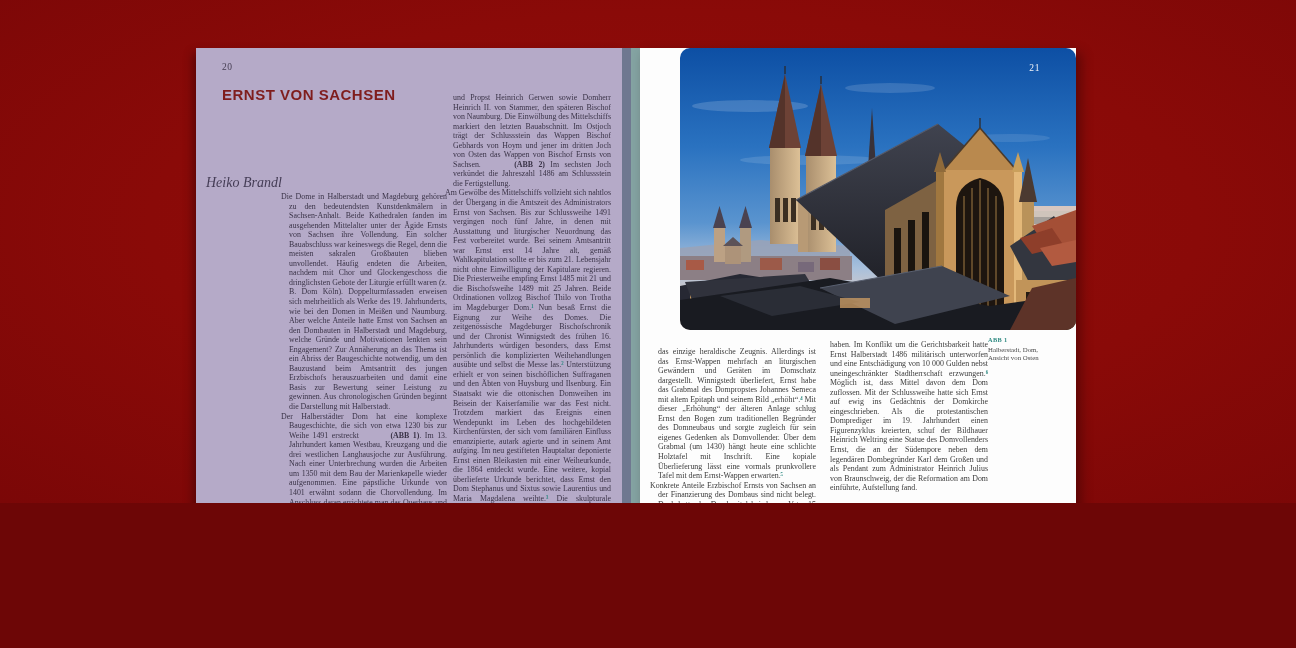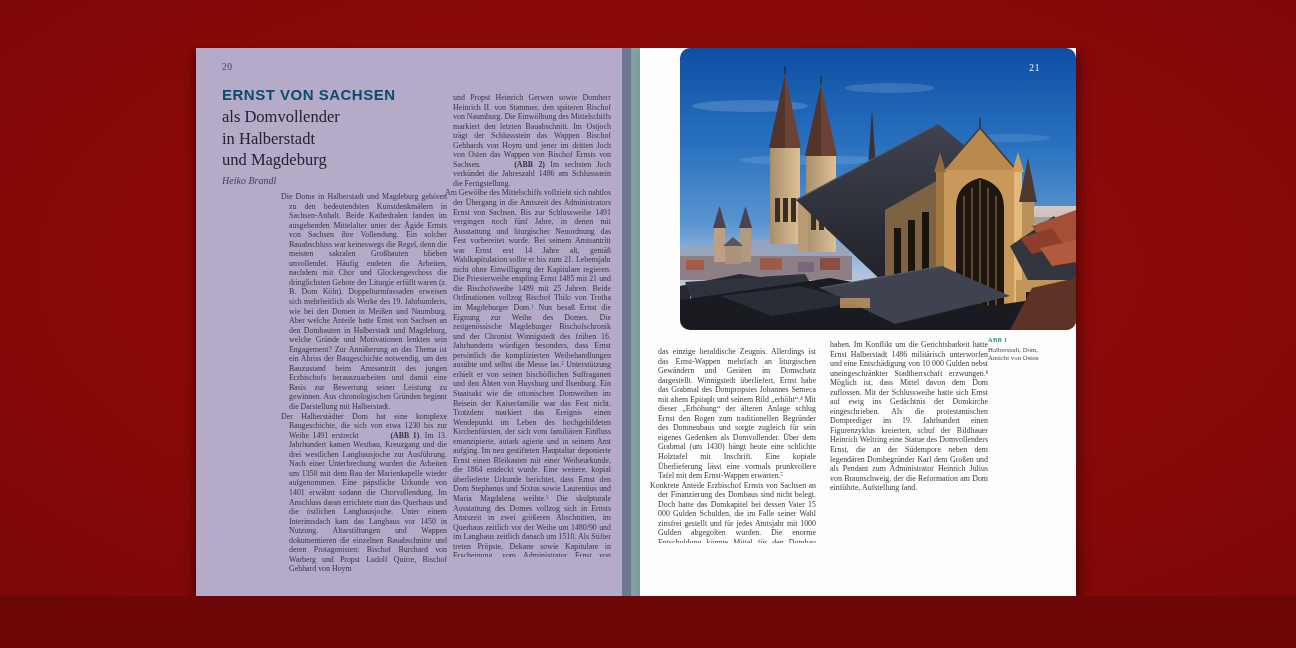--- a/index.html
+++ b/index.html
@@ -1,32 +1,32 @@
 <!DOCTYPE html>
 <html><head>
 <meta charset="utf-8">
 <style>
   html,body{margin:0;padding:0;background:#6d0606;}
-  .stage{position:relative;width:1296px;height:596px;overflow:hidden;
+  .stage{position:relative;width:1296px;height:503px;overflow:hidden;
          background:radial-gradient(ellipse at 52% 45%, #930d0a 0%, #8a0a08 55%, #7b0707 100%);
          font-family:"Liberation Serif", serif;}
   .page{position:absolute;top:48px;height:548px;}
   .page-left{left:196px;width:426px;background:#b5aac8;box-shadow:-3px 5px 9px rgba(30,0,0,.45);}
   .strip{position:absolute;top:48px;height:548px;}
   .strip-slate{left:622px;width:9px;background:#6f7890;}
   .strip-sage{left:631px;width:9px;background:#84a3a2;}
   .page-right{left:640px;width:436px;background:#fdfdfd;box-shadow:5px 5px 11px rgba(30,0,0,.42);}
   .pageno{position:absolute;font-family:"Liberation Serif",serif;font-size:9.5px;letter-spacing:.6px;}
   .pageno-left{left:26px;top:14px;color:#453d52;}
   .pageno-right{right:36px;top:15px;color:#f2f4f8;z-index:3;}
   .title-sans{position:absolute;left:26px;top:38px;margin:0;font-family:"Liberation Sans",sans-serif;
-              font-weight:700;font-size:15px;letter-spacing:.5px;color:#0c4a6e;}
+              font-weight:700;font-size:15px;letter-spacing:.5px;color:#7f1d1d;}
   .title-serif{position:absolute;left:26px;top:58px;font-size:16.5px;line-height:21.5px;color:#262032;}
   .title-serif p{margin:0;}
-  .author{position:absolute;left:26px;top:127px;font-style:italic;font-size:10px;color:#443c55;}
+  .author{position:absolute;left:10px;top:127px;font-style:italic;font-size:14px;color:#443c55;}
   .col{position:absolute;width:166px;overflow:hidden;text-align:justify;
        font-size:7.9px;line-height:9.55px;}
   .page-left .col{color:#3a3347;}
   .page-right .col{color:#3b3b3b;}
   .l-col1{left:85px;top:144px;height:388px;}
   .l-col2{left:249px;top:45px;height:464px;}
   .r-col1{left:10px;top:299px;height:196px;}
   .r-col2{left:182px;top:292px;height:196px;}
   .para{margin:0;text-indent:-8px;padding-left:8px;}
   .para.cont{text-indent:0;}
@@ -39,25 +39,20 @@
   .caption p{margin:0;}
 </style>
 </head>
 <body>
 
 <div class="stage">
 
   <div class="page page-left">
     <div class="pageno pageno-left">20</div>
     <h1 class="title-sans">ERNST VON SACHSEN</h1>
-    <div class="title-serif">
-        <p class="para">als Domvollender</p>
-        <p class="para">in Halberstadt</p>
-        <p class="para">und Magdeburg</p>
-      </div>
     <div class="author">Heiko Brandl</div>
     <div class="col l-col1">
         <p class="para">Die Dome in Halberstadt und Magdeburg gehören zu den bedeutendsten Kunstdenkmälern in Sachsen-Anhalt. Beide Kathedralen fanden im ausgehenden Mittelalter unter der Ägide Ernsts von Sachsen ihre Vollendung. Ein solcher Bauabschluss war keineswegs die Regel, denn die meisten sakralen Großbauten blieben unvollendet. Häufig endeten die Arbeiten, nachdem mit Chor und Glockengeschoss die dringlichsten Gebote der Liturgie erfüllt waren (z. B. Dom Köln). Doppelturmfassaden erweisen sich mehrheitlich als Werke des 19. Jahrhunderts, wie bei den Domen in Meißen und Naumburg. Aber welche Anteile hatte Ernst von Sachsen an den Dombauten in Halberstadt und Magdeburg, welche Gründe und Motivationen lenkten sein Engagement? Zur Annäherung an das Thema ist ein Abriss der Baugeschichte notwendig, um den Bauzustand beim Amtsantritt des jungen Erzbischofs herauszuarbeiten und damit eine Basis zur Bewertung seiner Leistung zu gewinnen. Aus chronologischen Gründen beginnt die Darstellung mit Halberstadt.</p>
         <p class="para">Der Halberstädter Dom hat eine komplexe Baugeschichte, die sich von etwa 1230 bis zur Weihe 1491 erstreckt <span class="abb">(ABB&nbsp;1)</span>. Im 13. Jahrhundert kamen Westbau, Kreuzgang und die drei westlichen Langhausjoche zur Ausführung. Nach einer Unterbrechung wurden die Arbeiten um 1350 mit dem Bau der Marienkapelle wieder aufgenommen. Eine päpstliche Urkunde von 1401 erwähnt sodann die Chorvollendung. Im Anschluss daran errichtete man das Querhaus und die östlichen Langhausjoche. Unter einem Interimsdach kam das Langhaus vor 1450 in Nutzung. Altarstiftungen und Wappen dokumentieren die einzelnen Bauabschnitte und deren Protagonisten: Bischof Burchard von Warberg und Propst Ludolf Quirre, Bischof Gebhard von Hoym</p>
       </div>
     <div class="col l-col2">
         <p class="para cont">und Propst Heinrich Gerwen sowie Domherr Heinrich II. von Stammer, den späteren Bischof von Naumburg. Die Einwölbung des Mittelschiffs markiert den letzten Bauabschnitt. Im Ostjoch trägt der Schlussstein das Wappen Bischof Gebhards von Hoym und jener im dritten Joch von Osten das Wappen von Bischof Ernsts von Sachsen. <span class="abb">(ABB&nbsp;2)</span> Im sechsten Joch verkündet die Jahreszahl 1486 am Schlussstein die Fertigstellung.</p>
         <p class="para">Am Gewölbe des Mittelschiffs vollzieht sich nahtlos der Übergang in die Amtszeit des Administrators Ernst von Sachsen. Bis zur Schlussweihe 1491 vergingen noch fünf Jahre, in denen mit Ausstattung und liturgischer Neuordnung das Fest vorbereitet wurde. Bei seinem Amtsantritt war Ernst erst 14 Jahre alt, gemäß Wahlkapitulation sollte er bis zum 21. Lebensjahr nicht ohne Einwilligung der Kapitulare regieren. Die Priesterweihe empfing Ernst 1485 mit 21 und die Bischofsweihe 1489 mit 25 Jahren. Beide Ordinationen vollzog Bischof Thilo von Trotha im Magdeburger Dom.<span class="fn">¹</span> Nun besaß Ernst die Eignung zur Weihe des Domes. Die zeitgenössische Magdeburger Bischofschronik und der Chronist Winnigstedt des frühen 16. Jahrhunderts würdigen besonders, dass Ernst persönlich die komplizierten Weihehandlungen ausübte und selbst die Messe las.<span class="fn">²</span> Unterstützung erhielt er von seinen bischöflichen Suffraganen und den Äbten von Huysburg und Ilsenburg. Ein Staatsakt wie die ottonischen Domweihen im Beisein der Kaiserfamilie war das Fest nicht. Trotzdem markiert das Ereignis einen Wendepunkt im Leben des hochgebildeten Kirchenfürsten, der sich vom familiären Einfluss emanzipierte, autark agierte und in seinem Amt aufging. Im neu gestifteten Hauptaltar deponierte Ernst einen Bleikasten mit einer Weiheurkunde, die 1864 entdeckt wurde. Eine weitere, kopial überlieferte Urkunde berichtet, dass Ernst den Dom Stephanus und Sixtus sowie Laurentius und Maria Magdalena weihte.<span class="fn">³</span> Die skulpturale Ausstattung des Domes vollzog sich in Ernsts Amtszeit in zwei größeren Abschnitten, im Querhaus zeitlich vor der Weihe um 1480/90 und im Langhaus zeitlich danach um 1510. Als Stifter treten Pröpste, Dekane sowie Kapitulare in Erscheinung, vom Administrator Ernst von Sachsen fehlt hingegen jede Spur. Sein Wappen am Mittelschiffgewölbe bildet</p>
       </div>
   </div>

